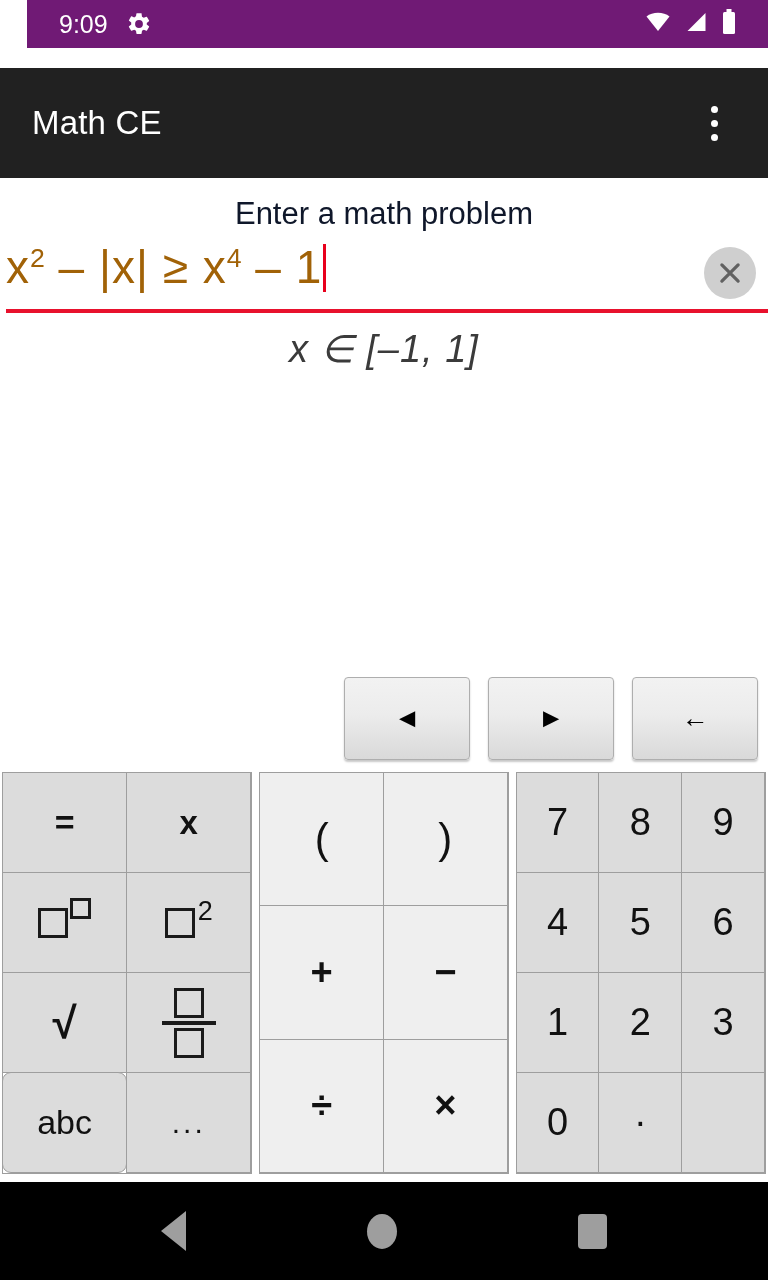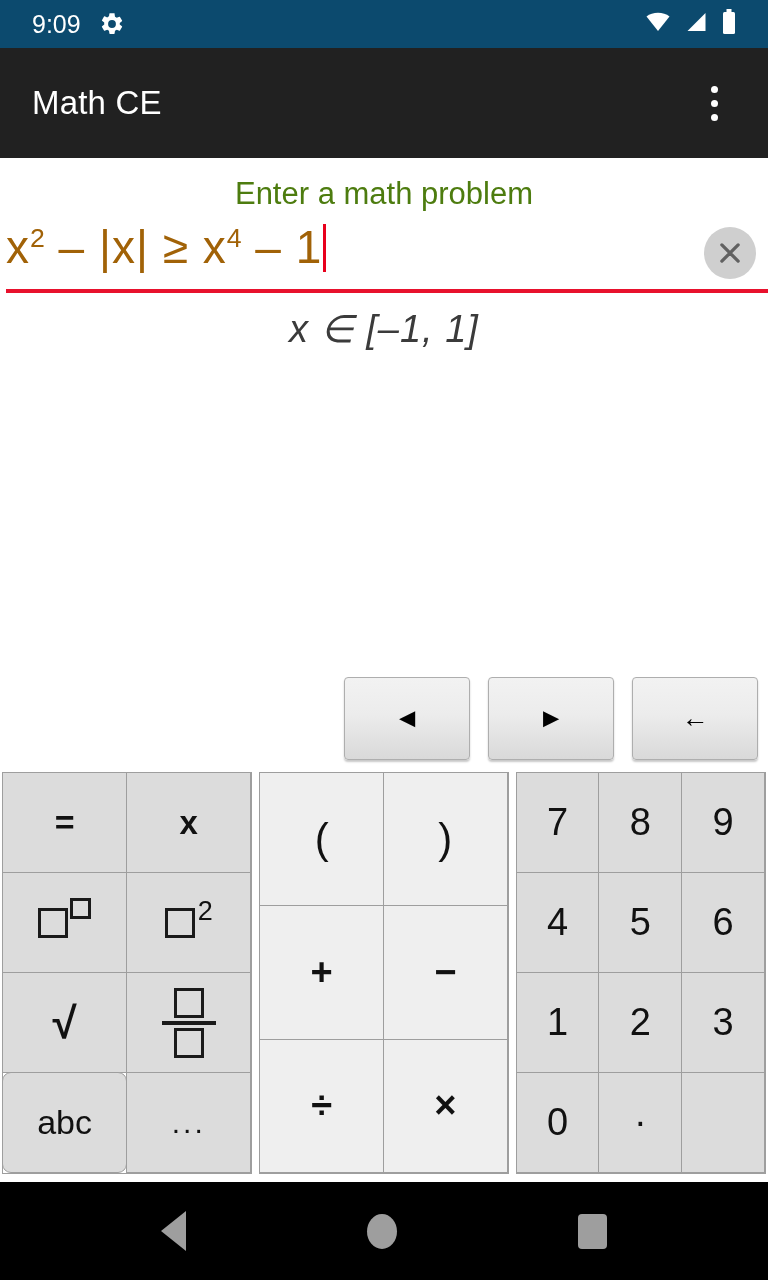--- a/index.html
+++ b/index.html
@@ -11,36 +11,36 @@
   }
   #app {
     position: relative;
     width: 768px; height: 1280px;
     background: #ffffff;
     display: flex; flex-direction: column;
   }
 
   
   .status-bar {
-    height: 48px; background: #0c4a6e;
+    height: 48px; background: #701a75;
     display: flex; align-items: center;
-    padding: 0 16px; flex: 0 0 48px;
+    padding: 0 16px; flex: 0 0 48px; margin-left: 27px;
   }
   .status-time {
     color: #ffffff; font-size: 25px; font-weight: 400;
     letter-spacing: 0px; margin-left: 16px;
   }
   .status-gear { margin-left: 18px; display: flex; align-items: center; }
   .status-right { margin-left: auto; display: flex; align-items: center; gap: 10px; padding-right: 14px; }
 
   
   .app-bar {
     height: 110px; background: #212121;
     display: flex; align-items: center;
-    padding: 8px 32px; flex: 0 0 110px;
+    padding: 8px 32px; flex: 0 0 110px; margin-top: 20px;
   }
   .app-title {
     color: #ffffff; font-size: 33px; font-weight: 400;
     letter-spacing: 0.2px;
   }
   .overflow-menu {
     margin-left: auto; width: 44px; height: 52px;
     display: flex; flex-direction: column; align-items: center;
     justify-content: center; gap: 7px; cursor: pointer;
   }
@@ -49,21 +49,21 @@
     display: block;
   }
 
   
   .content {
     flex: 1 1 auto; position: relative; background: #ffffff;
     display: flex; flex-direction: column;
   }
 
   .hint-label {
-    text-align: center; color: #4d7c0f;
+    text-align: center; color: #0f172a;
     font-size: 31px; margin-top: 20px; line-height: 1;
   }
 
   .input-zone {
     position: relative;
     margin-top: 14px;
     padding: 0 0 0 6px;
   }
   .expression-row {
     display: flex; align-items: baseline;

